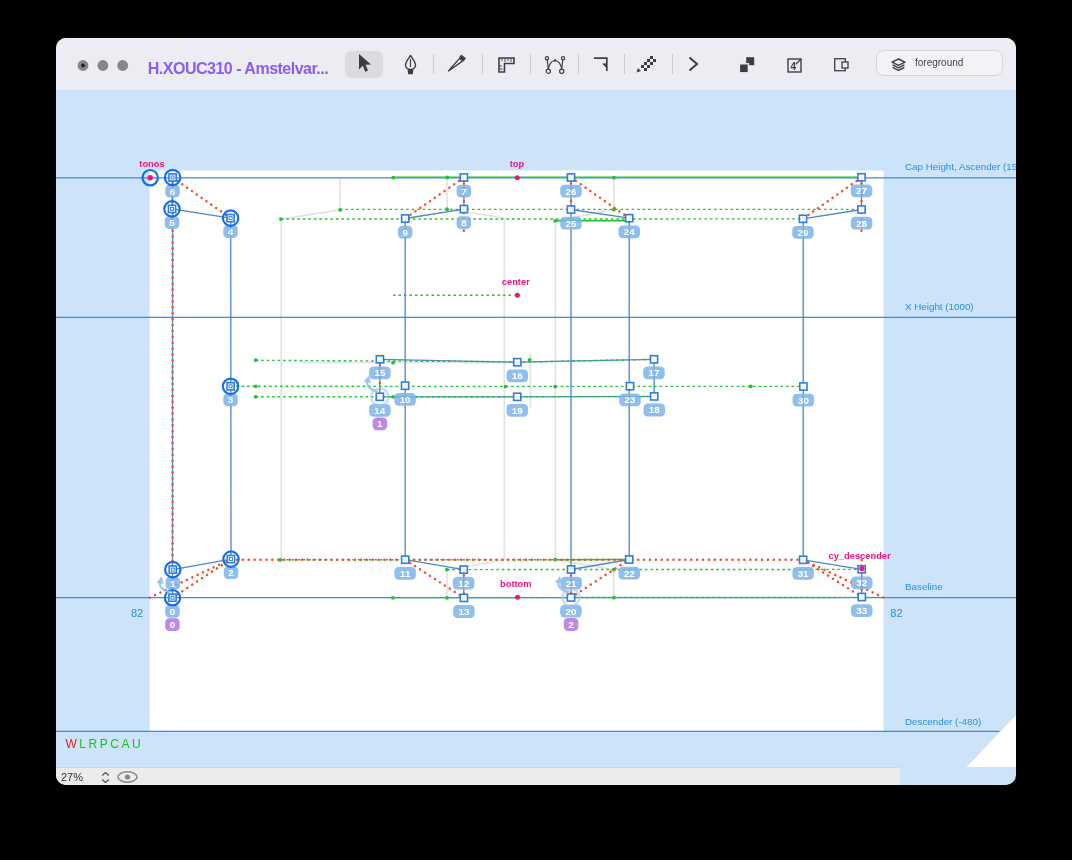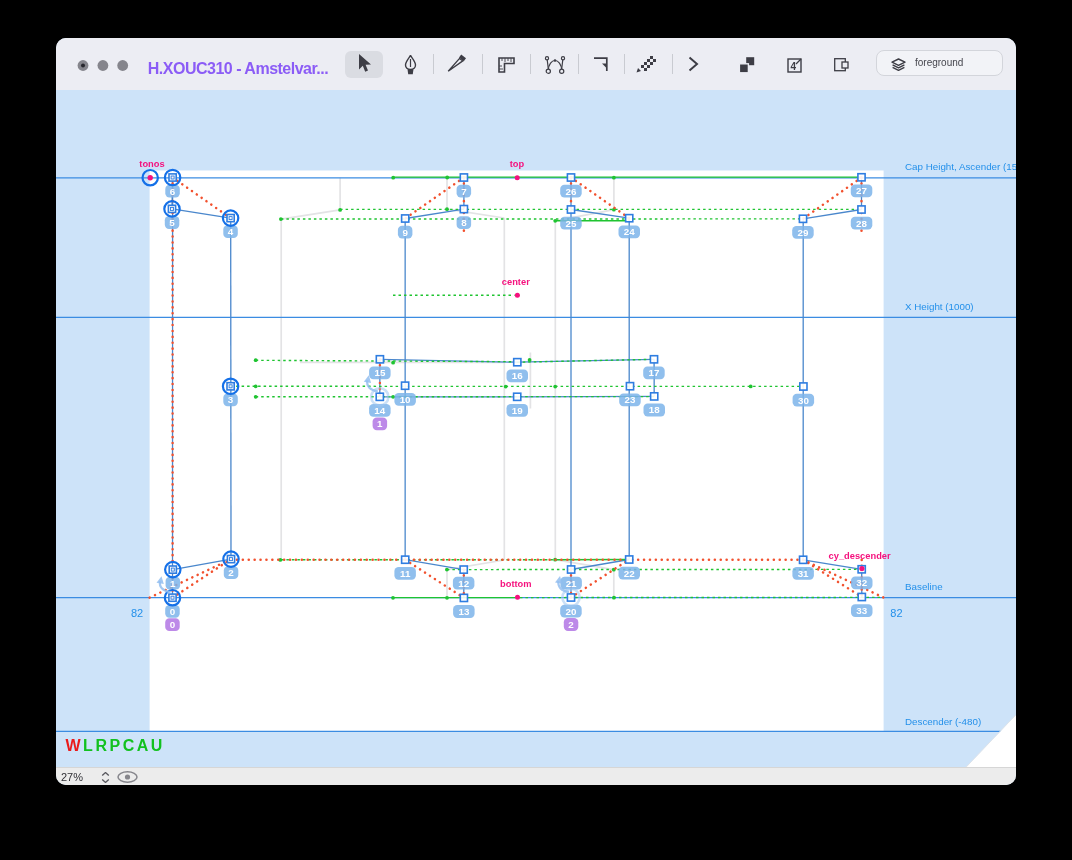--- a/index.html
+++ b/index.html
@@ -1,20 +1,20 @@
 <!DOCTYPE html>
 <html><head><meta charset="utf-8">
 <style>
 html,body{margin:0;padding:0;width:1072px;height:860px;background:#000;overflow:hidden}
 *{font-family:"Liberation Sans",sans-serif;box-sizing:border-box}
 .abs{position:absolute}
 #win{position:absolute;left:56px;top:37.5px;width:960px;height:747px;border-radius:10px;background:#cde3f9;overflow:hidden}
 #tbar{position:absolute;left:0;top:0;width:960px;height:52px;background:#ecedf3}
 #cvwrap{position:absolute;left:0;top:52px;width:960px;height:677px}
-#sbar{position:absolute;left:0;top:729px;width:960px;height:18px;background:#ececec;border-top:1px solid #d6d6d6}
+#sbar{position:absolute;left:0;top:729px;width:844px;height:18px;background:#ececec;border-top:1px solid #d6d6d6}
 </style></head>
 <body>
 <div id="win">
 <div id="tbar">
       <svg class="abs" style="left:20.5px;top:21px" width="72" height="13" viewBox="0 0 72 13">
         <circle cx="6" cy="6.5" r="5.4" fill="#85858c"></circle>
         <circle cx="6" cy="6.5" r="2" fill="#27272e"></circle>
         <circle cx="25.9" cy="6.5" r="5.4" fill="#85858c"></circle>
         <circle cx="45.7" cy="6.5" r="5.4" fill="#85858c"></circle>
       </svg>
@@ -362,21 +362,21 @@
         <text x="515.8" y="586.3" text-anchor="middle" font-size="9.3" font-weight="bold" fill="#f5117e">bottom</text>
         <text x="859.6" y="558.0" text-anchor="middle" font-size="9.3" font-weight="bold" fill="#f5117e">cy_descender</text>
         <text x="905" y="169.2" text-anchor="start" font-size="9.8" fill="#2490ea">Cap Height, Ascender (15</text>
         <text x="905" y="309.2" text-anchor="start" font-size="9.8" fill="#2490ea">X Height (1000)</text>
         <text x="905" y="589.2" text-anchor="start" font-size="9.8" fill="#2490ea">Baseline</text>
         <text x="905" y="724.2" text-anchor="start" font-size="9.8" fill="#2490ea">Descender (-480)</text>
         <text x="131" y="616.2" text-anchor="start" font-size="11" fill="#2490ea">82</text>
         <text x="890.3" y="616.0" text-anchor="start" font-size="11" fill="#2490ea">82</text>
         <path d="M1016,714.6 L1016,766.5 L966.2,766.5 Z" fill="#ffffff"></path>
         <line x1="1015.5" y1="714.6" x2="966.2" y2="766.5" stroke="#dde3ea" stroke-width="1"></line>
-      </svg><div class="abs" style="left:9.5px;top:647px;font-size:16px;font-weight:bold;letter-spacing:2.5px;color:#12c11f"><span style="color:#ea1a1a">W</span><span style="color:#12c11f">L</span><span style="color:#12c11f">R</span><span style="color:#12c11f">P</span><span style="color:#12c11f">C</span><span style="color:#12c11f">A</span><span style="color:#12c11f">U</span></div></div>
+      </svg><div class="abs" style="left:9.5px;top:647px;font-size:12px;font-weight:normal;letter-spacing:2.5px;color:#12c11f"><span style="color:#ea1a1a">W</span><span style="color:#12c11f">L</span><span style="color:#12c11f">R</span><span style="color:#12c11f">P</span><span style="color:#12c11f">C</span><span style="color:#12c11f">A</span><span style="color:#12c11f">U</span></div></div>
 <div id="sbar">
       <div class="abs" style="left:5px;top:3.5px;font-size:11px;color:#303036">27%</div>
       <svg class="abs" style="left:45px;top:4.5px" width="9" height="11" viewBox="0 0 9 11">
         <path d="M1.2,3.6 L4.5,0.6 L7.8,3.6" fill="none" stroke="#5a5a60" stroke-width="1.4"></path>
         <path d="M1.2,7.4 L4.5,10.4 L7.8,7.4" fill="none" stroke="#5a5a60" stroke-width="1.4"></path>
       </svg>
       <svg class="abs" style="left:61px;top:3.5px" width="21" height="12" viewBox="0 0 21 12">
         <ellipse cx="10.5" cy="6" rx="9.5" ry="5.2" fill="none" stroke="#86868c" stroke-width="1.5"></ellipse>
         <circle cx="10.5" cy="6" r="2.6" fill="#86868c"></circle>
       </svg>

